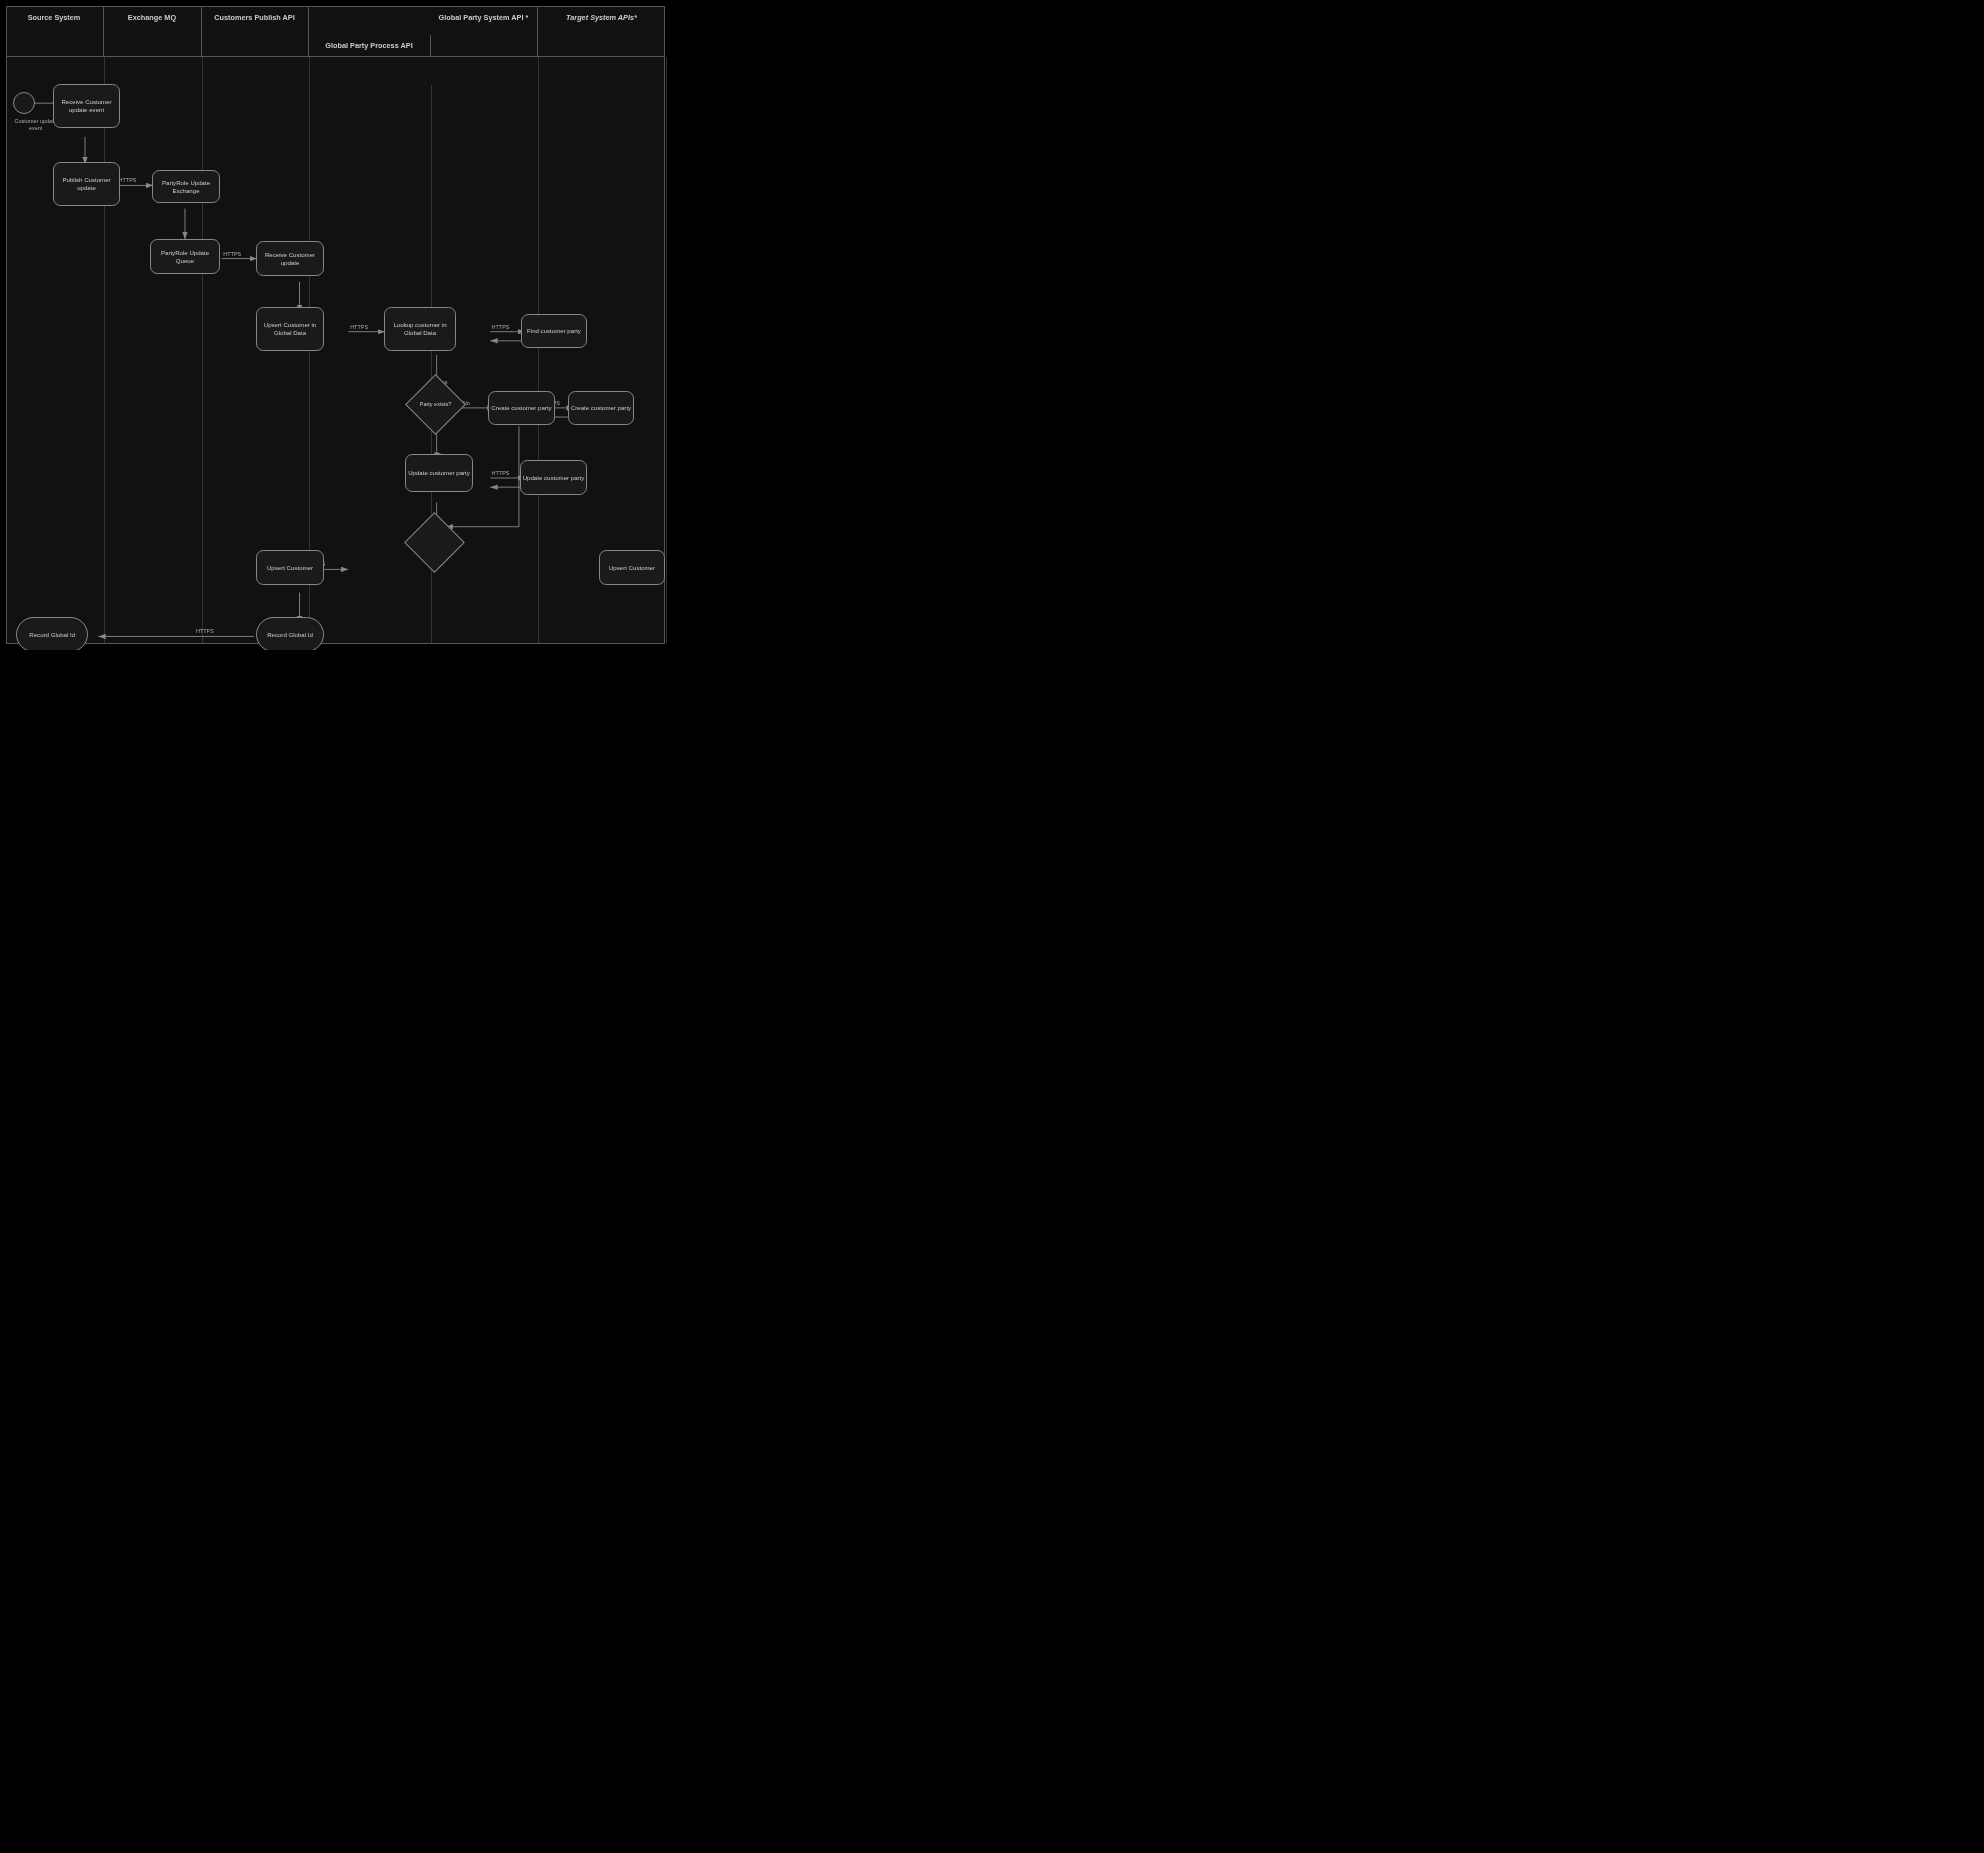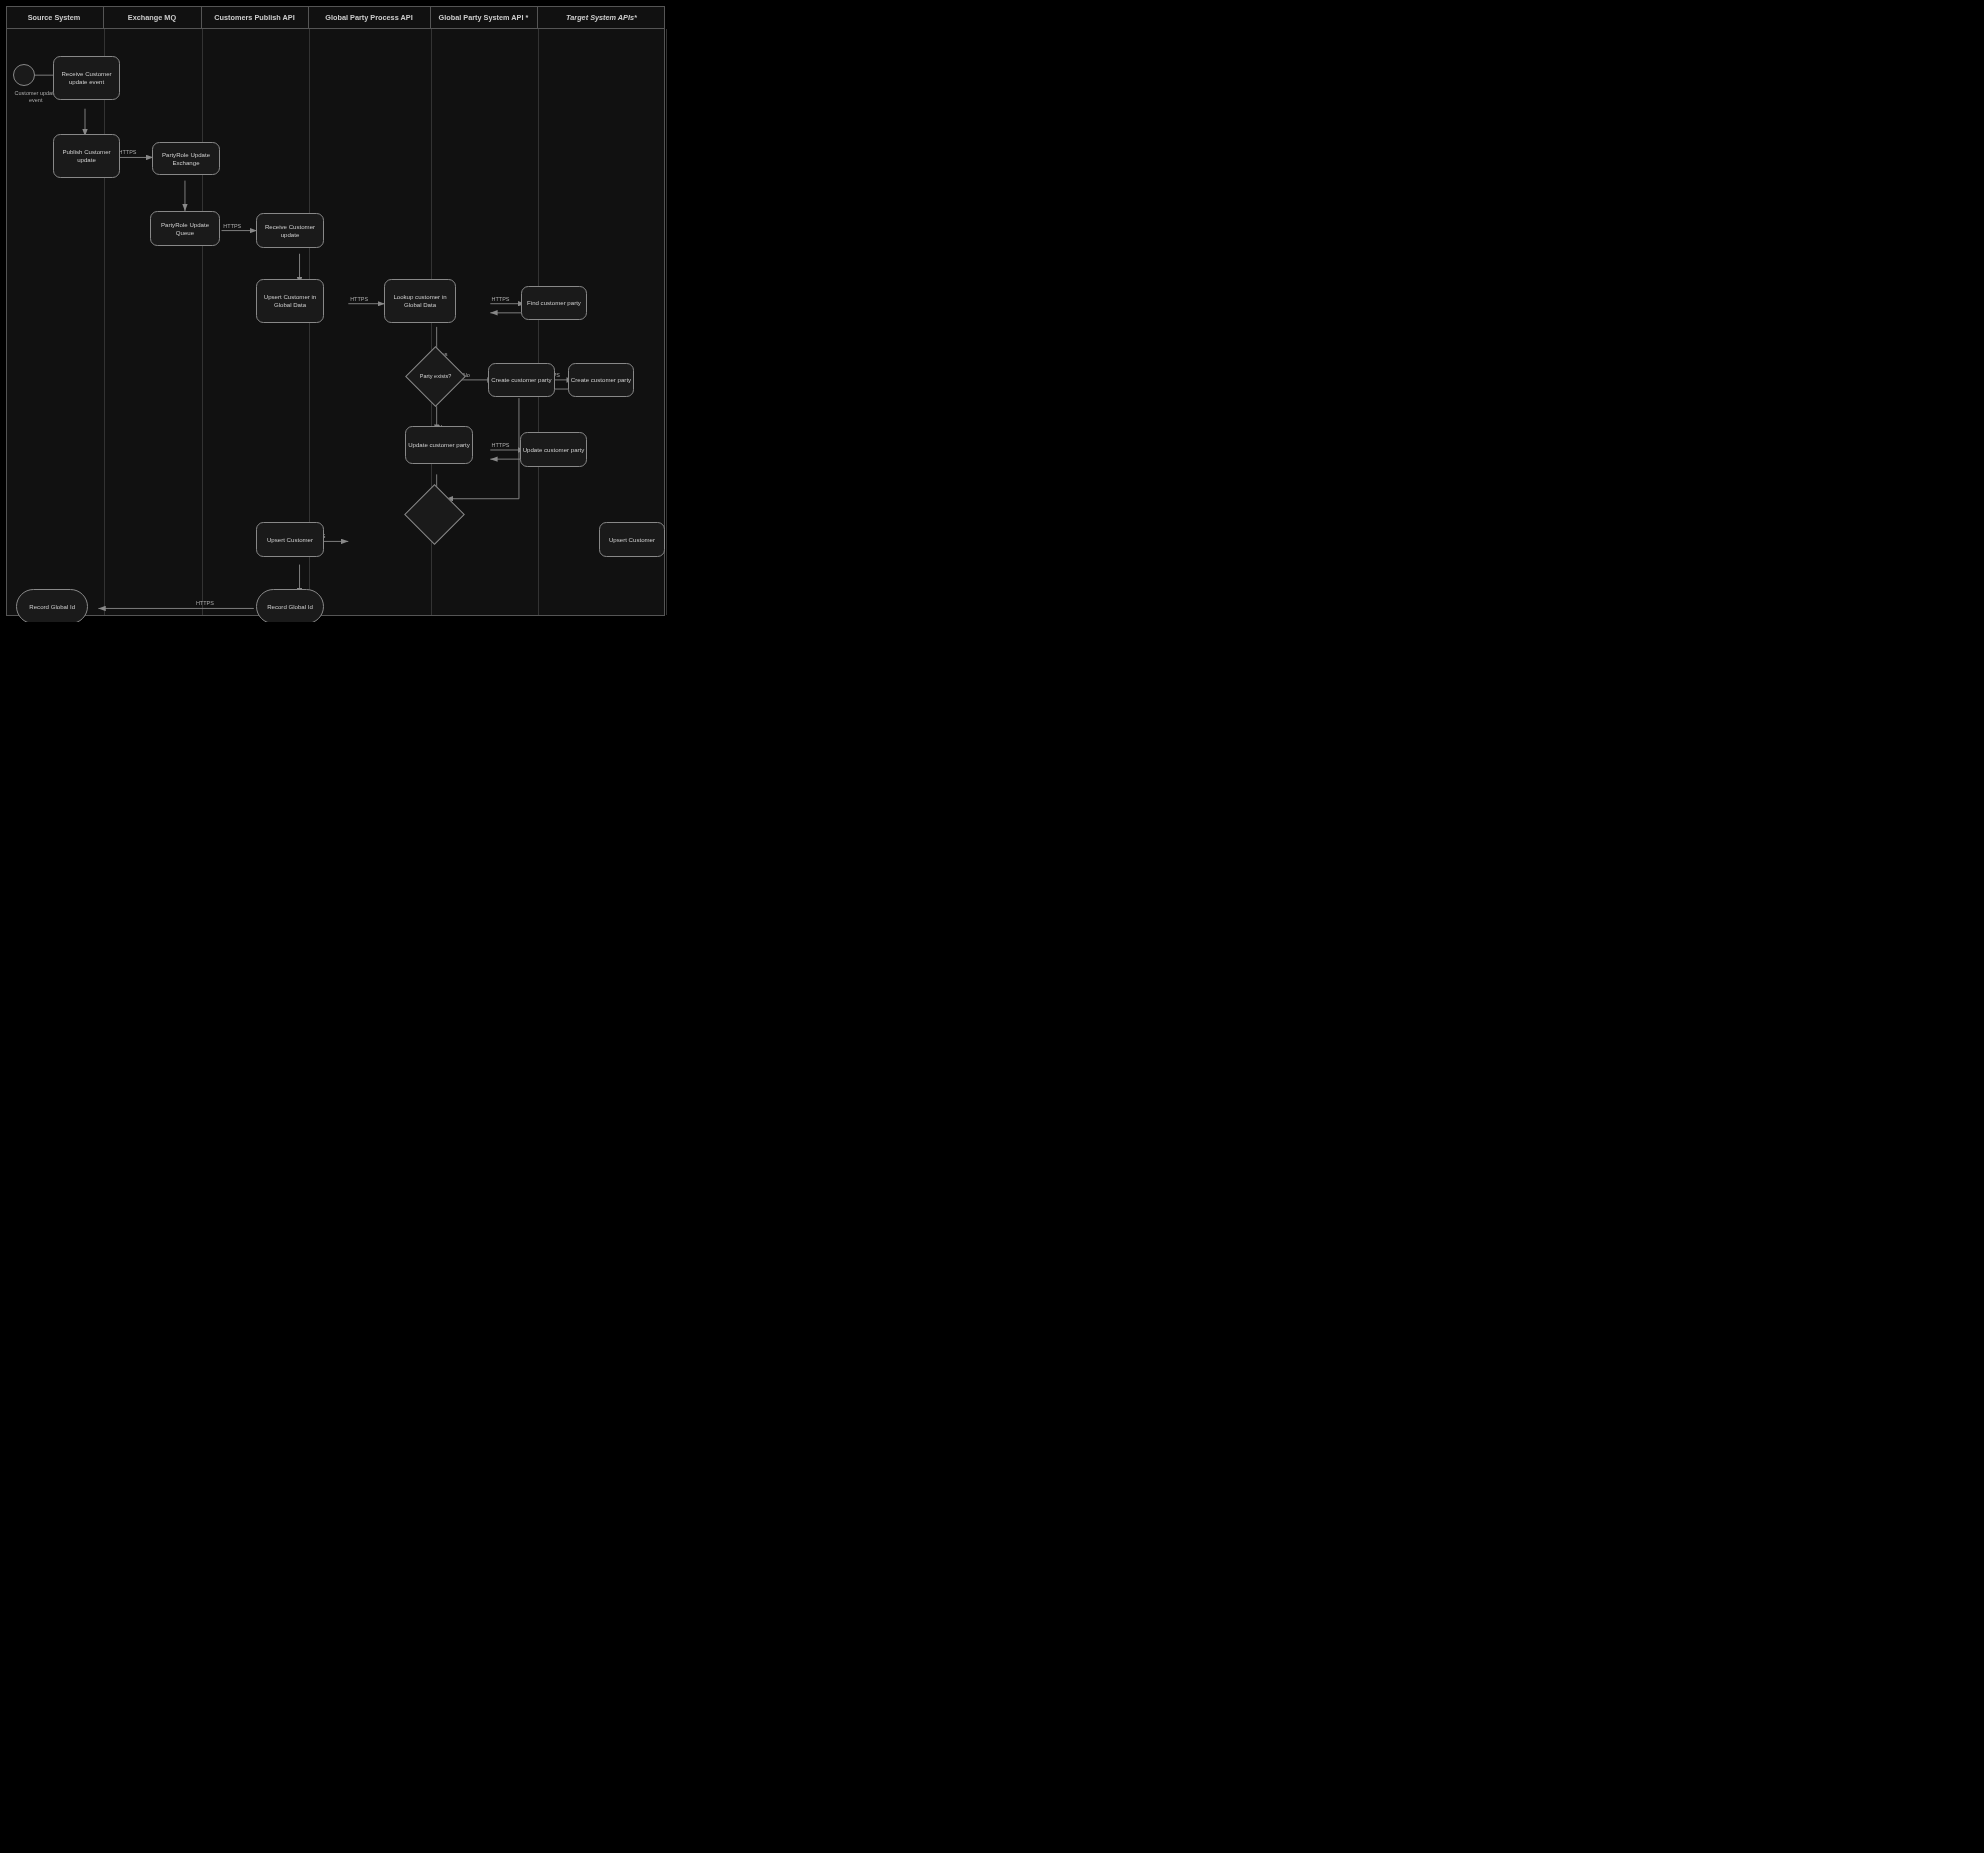--- a/index.html
+++ b/index.html
@@ -32,21 +32,21 @@
       color: #ccc;
       font-size: 7.3px;
       font-weight: bold;
     }
     .lane-header:last-child { border-right: none; }
 
     
     .lane-source      { width: 98px; min-width: 98px; }
     .lane-mq          { width: 98px; min-width: 98px; }
     .lane-customers   { width: 107px; min-width: 107px; }
-    .lane-global-proc { width: 122px; min-width: 122px; }
+    .lane-global-proc { width: 122px; min-width: 122px; margin-top: 28px; }
     .lane-global-sys  { width: 107px; min-width: 107px; }
     .lane-target      { width: 128px; min-width: 128px; font-style: italic; }
 
     
     .lanes-body {
       display: flex;
       position: relative;
       min-height: 586px;
     }
     .lane-col {

